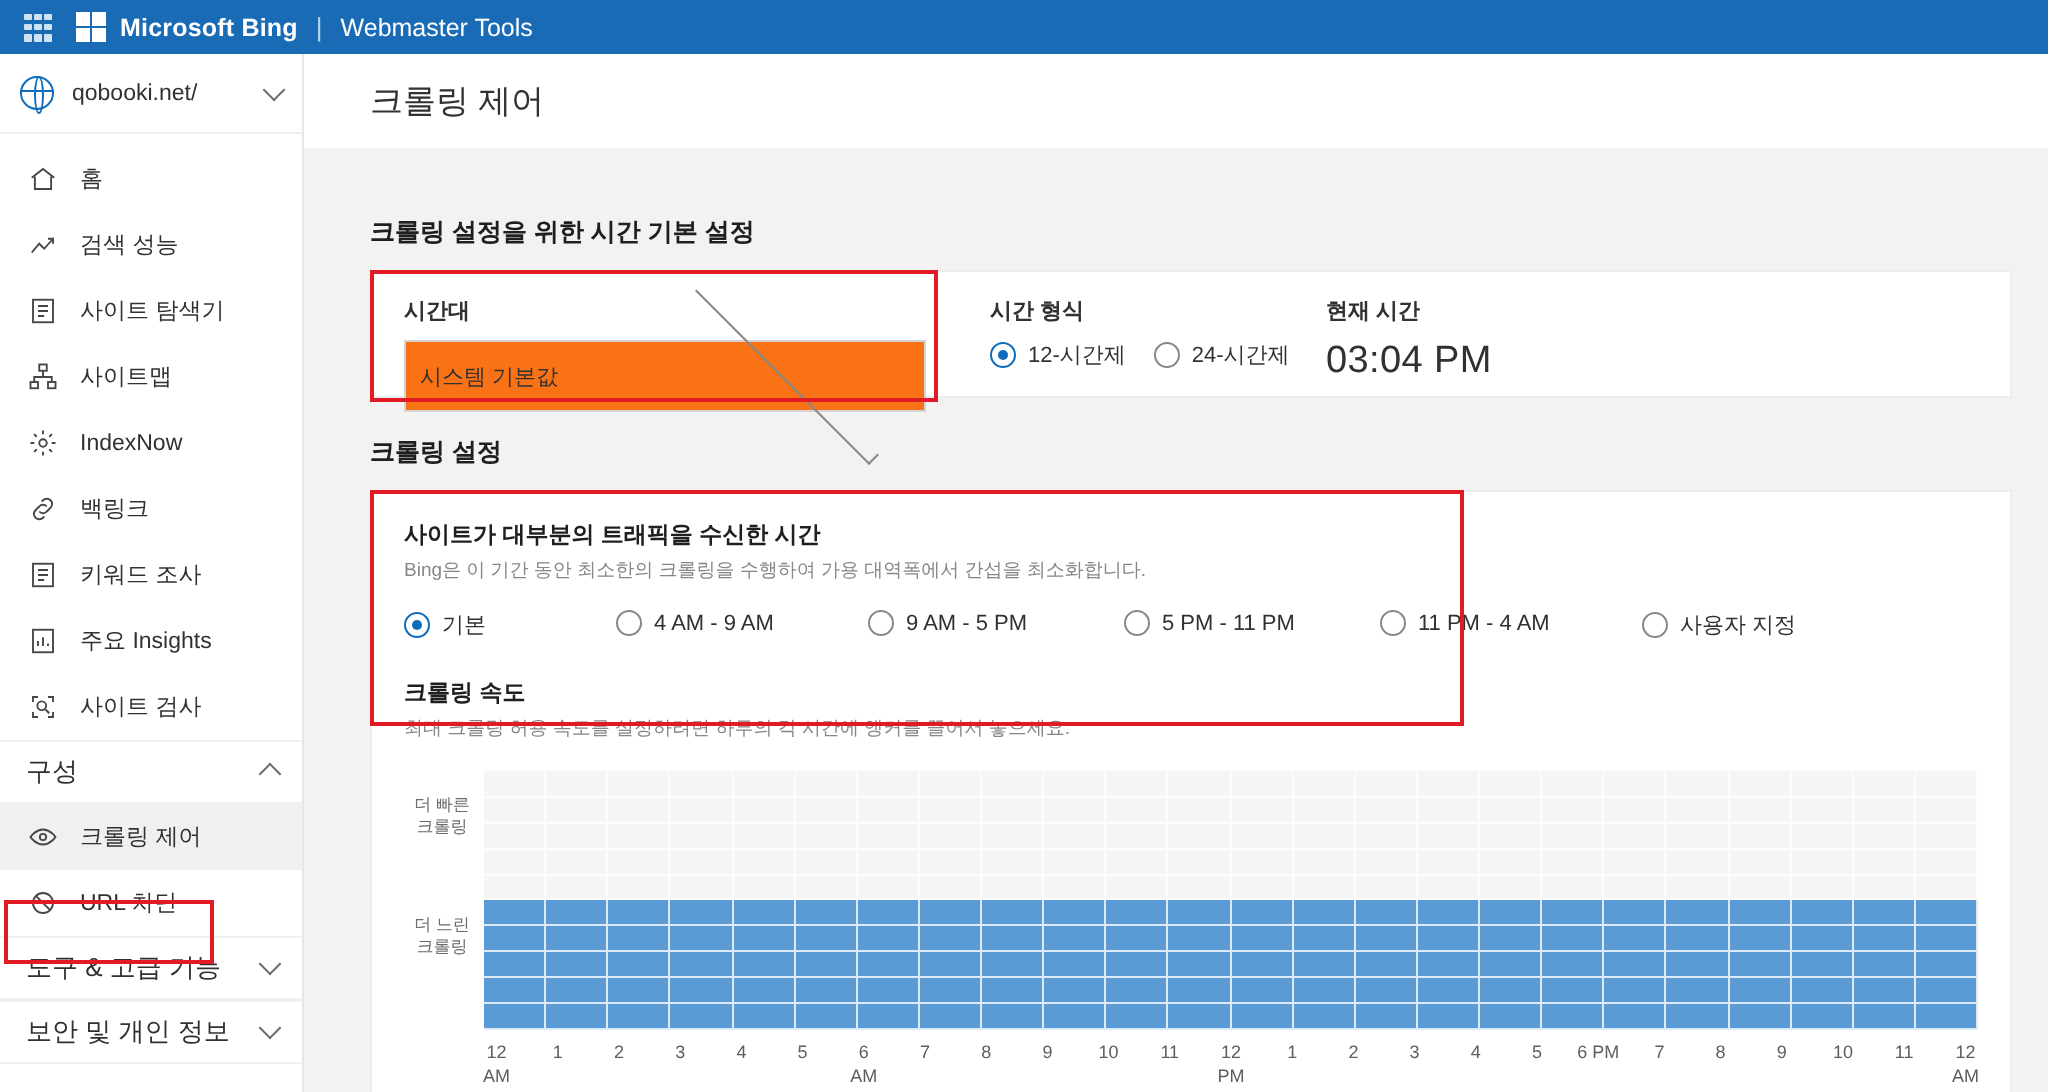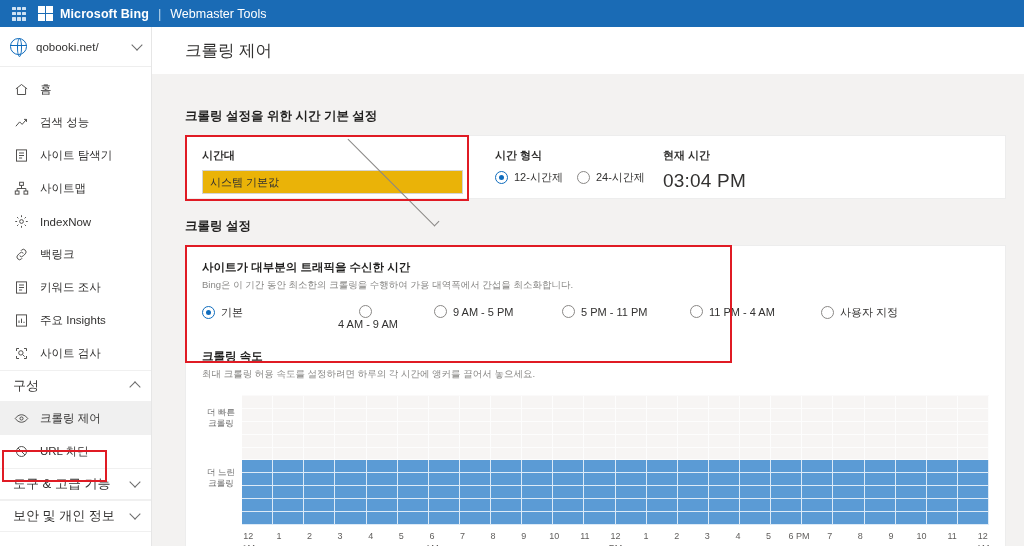--- a/index.html
+++ b/index.html
@@ -157,23 +157,23 @@
   
   .timecard { display: flex; padding: 12px 0 14px 0; height: 64px; }
   .tc-col { padding: 0 16px; }
   .tc-col.tz { width: 293px; }
   .tc-col.fmt { width: 168px; }
   .tc-lbl {
     font-size: 11px; font-weight: bold; color: #323130;
     margin-bottom: 7px; display:block;
   }
   .select {
-    width: 100%; height: 24px;
+    width: 100%; height: 36px;
     border: 1px solid #d4d4d4;
-    background: #eab308;
+    background: #f97316;
     display: flex; align-items: center;
     padding: 0 7px;
     font-size: 11px; color: #323130;
     cursor: pointer;
   }
   .select span { flex: 1; }
   .select .chev { width:7px; height:7px; border-color:#8a8886; margin-top:-3px; }
 
   .radio-row { display: flex; align-items: center; gap: 14px; }
   .radio {
@@ -194,21 +194,21 @@
   }
   .cur-time { font-size: 19px; color: #323130; font-weight: normal; letter-spacing: .2px;}
 
   
   .crawlcard { padding: 14px 16px 16px 16px; }
   .cc-h { font-size: 11.5px; font-weight: bold; color: #201f1e; }
   .cc-p { font-size: 9.5px; color: #888785; margin-top: 4px; }
   .cc-radios { display: flex; align-items: flex-start; margin-top: 13px; gap: 6px; }
   .cc-radios .radio { margin-right: 0; }
   .cc-radios .radio:nth-child(1) { width: 100px; }
-  .cc-radios .radio:nth-child(2) { width: 120px; flex-direction: column; }
+  .cc-radios .radio:nth-child(2) { width: 120px; }
   .cc-radios .radio:nth-child(3) { width: 122px; }
   .cc-radios .radio:nth-child(4) { width: 122px; }
   .cc-radios .radio:nth-child(5) { width: 125px; }
 
   .speed-h { font-size: 11.5px; font-weight: bold; color: #201f1e; margin-top: 19px; }
   .speed-p { font-size: 9.5px; color: #888785; margin-top: 4px; }
 
   
   .chart-wrap { display: flex; margin-top: 14px; }
   .ylabels {

